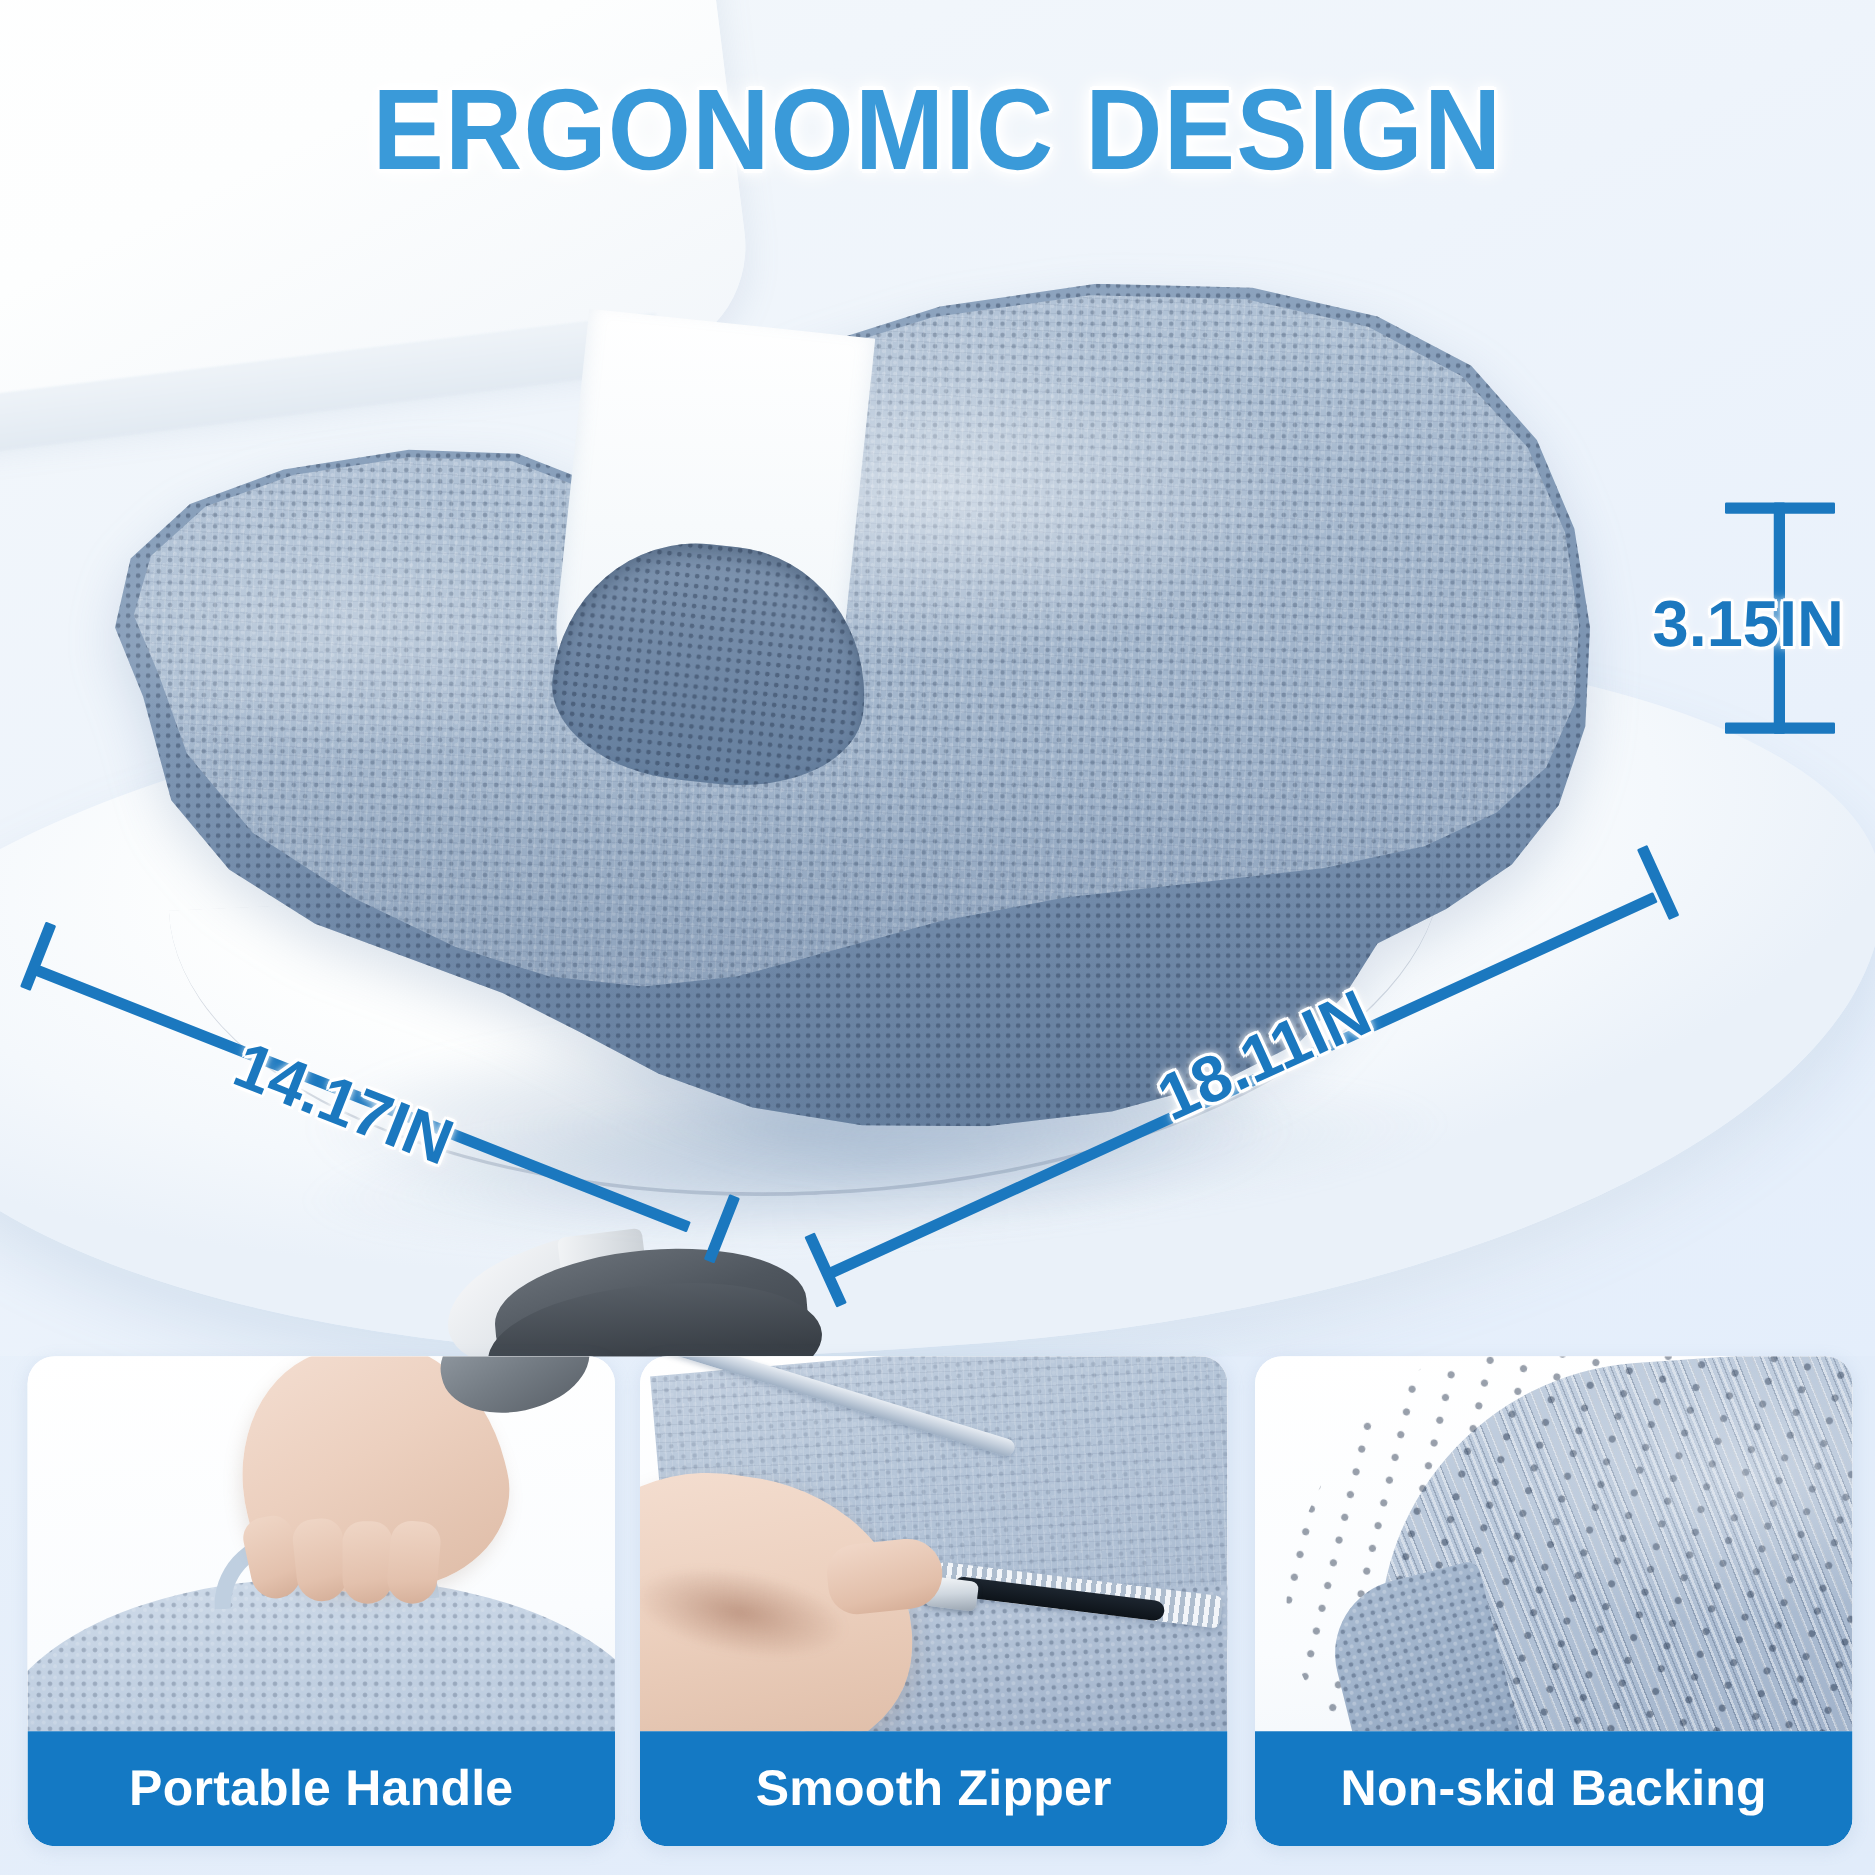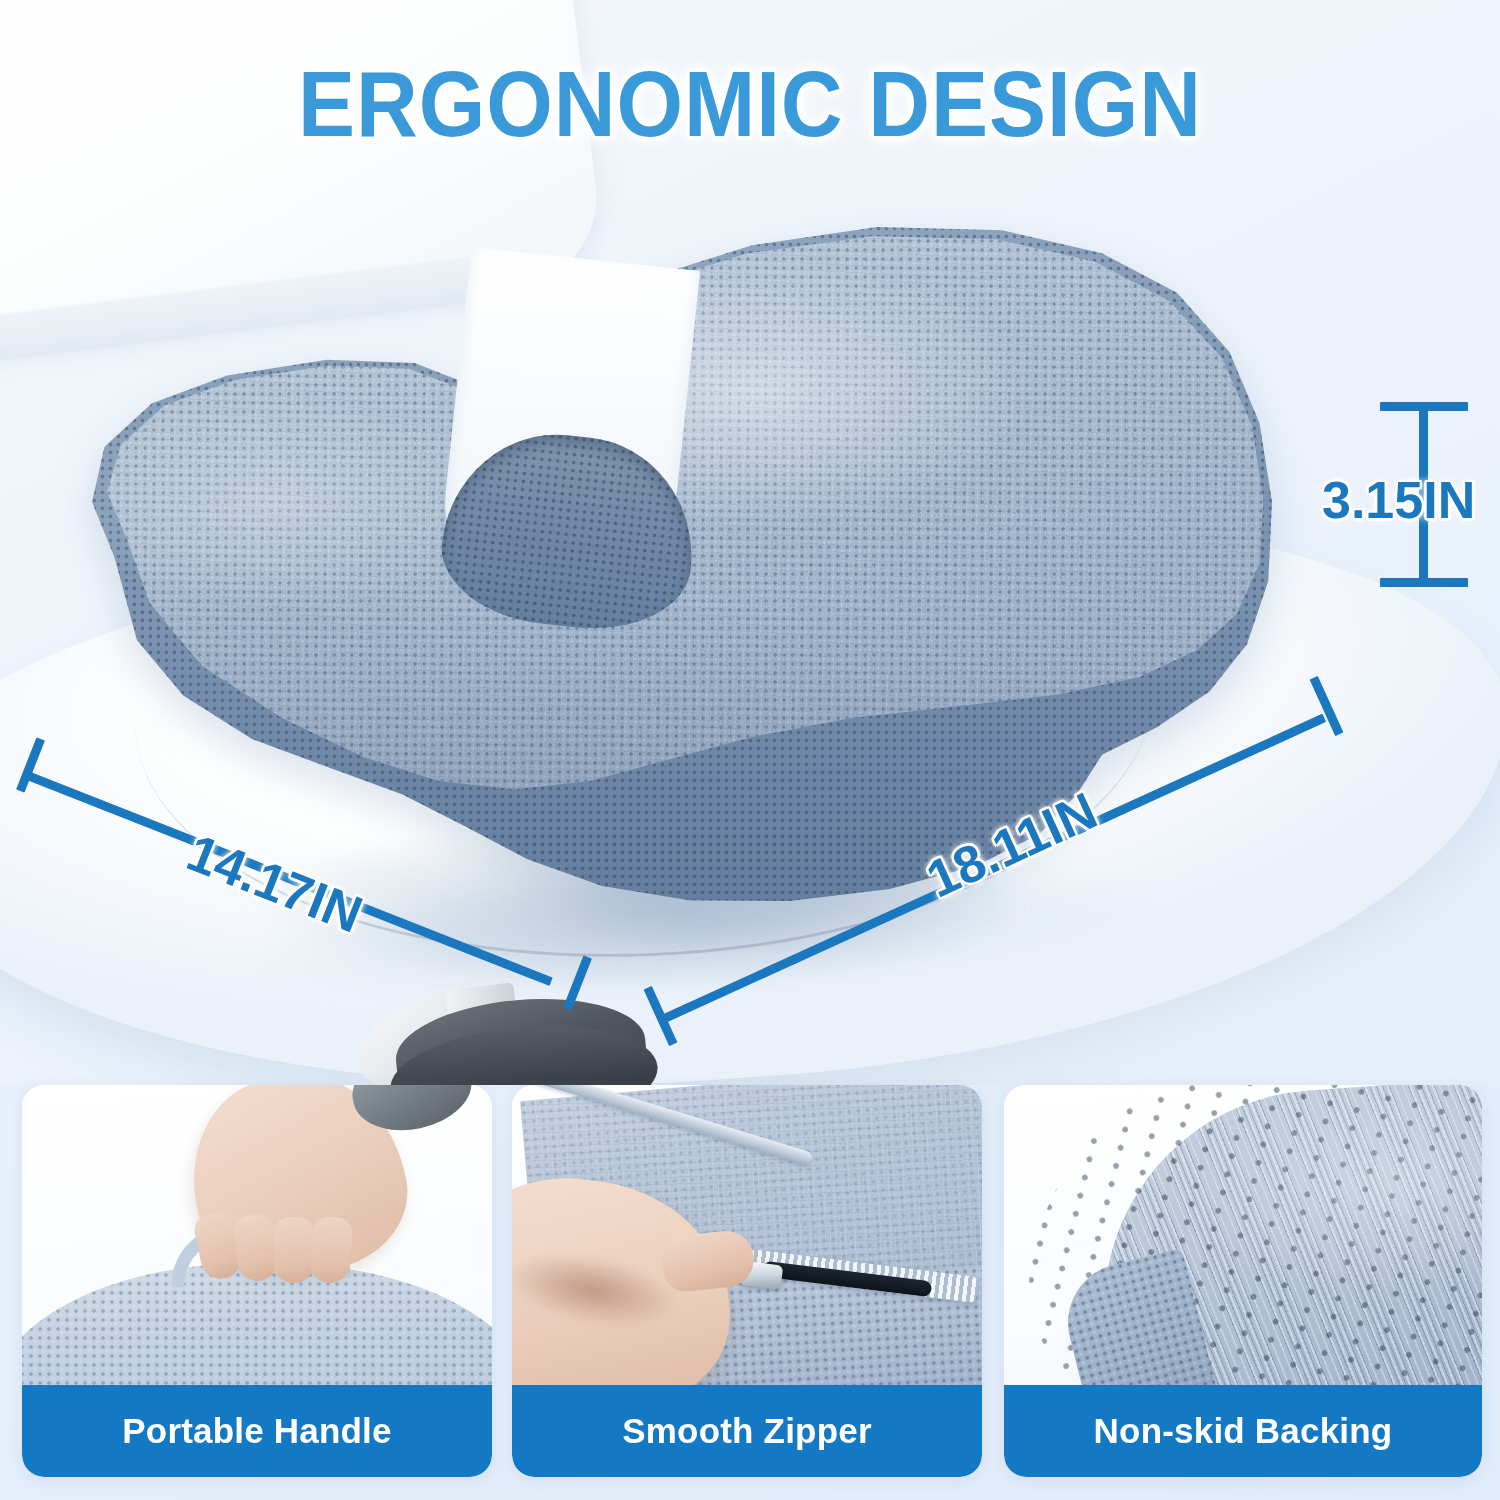--- a/index.html
+++ b/index.html
@@ -241,21 +241,21 @@
   .panel.p2{ left:512px; }
   .panel.p3{ left:1004px; width:478px; }
 
   .panel-photo{ position:absolute; left:0; top:0; width:100%; height:300px; overflow:hidden;
                 background:linear-gradient(175deg,#ffffff 0%,#fafcfe 70%,#f3f7fb 100%); }
   .panel-cap{
     position:absolute; left:0; bottom:0; width:100%; height:92px;
     background:#1479c4;
     border-radius:0 0 22px 22px;
     display:flex; align-items:center; justify-content:center;
-    color:#fff; font-size:35px; font-weight:bold; letter-spacing:.2px;
+    color:#fff; font-size:40px; font-weight:bold; letter-spacing:.2px;
   }
 
   
   .p1-cushion{
     position:absolute; left:-30px; top:178px; width:540px; height:230px;
     background:linear-gradient(175deg,#cfdbe9 0%,#c0cfe1 40%,#b2c3d9 100%);
     border-radius:48% 48% 14px 14px / 60% 60% 10px 10px;
   }
   .p1-cushion .mesh{ opacity:.5; border-radius:inherit; }
   .p1-handle{

